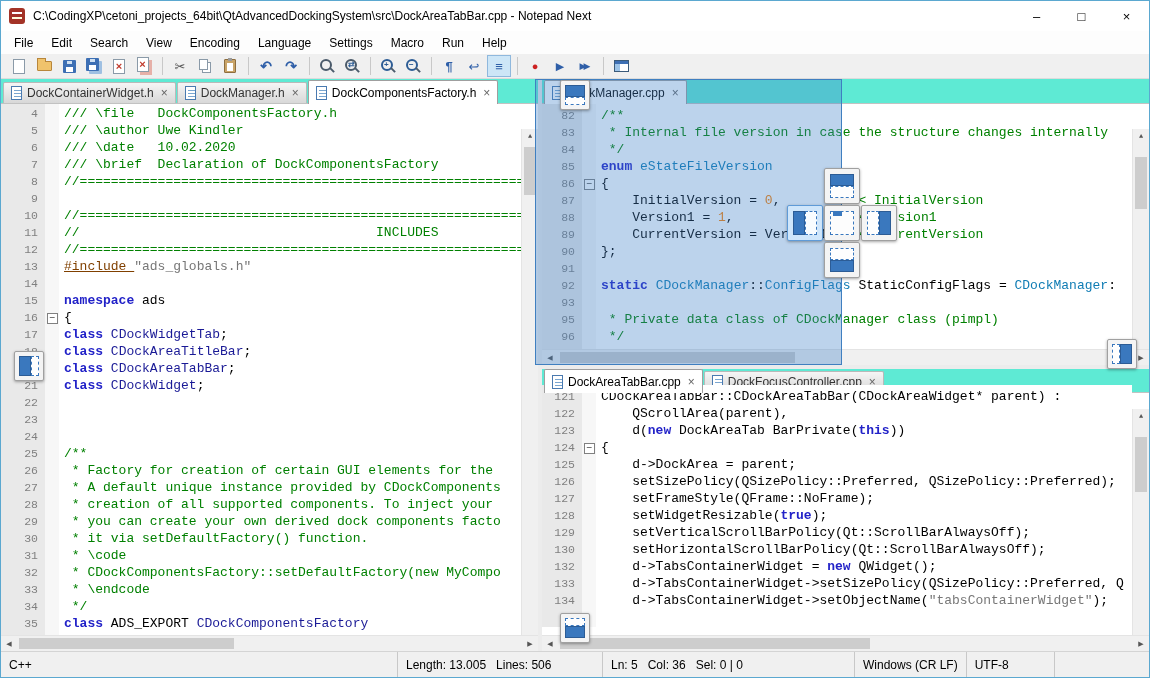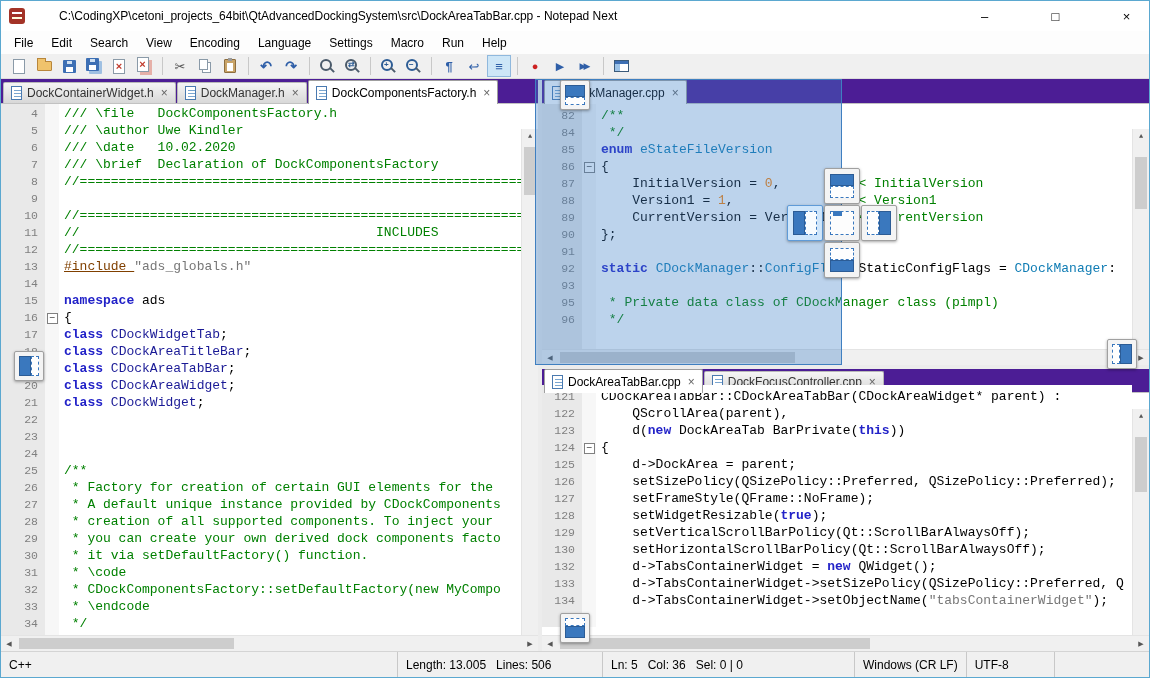--- a/index.html
+++ b/index.html
@@ -1,20 +1,20 @@
 <!DOCTYPE html>
 <html style="--comment: #008000; --keyword: #2222c8; --preproc: #804000; --string: #777777; --number: #ff8000; --type: #1a1a96; --teal: #0f7cb4; --accent: #3a78be;"><head>
 <meta charset="utf-8">
 <style>
   html,body{margin:0;padding:0;background:#fff;}
   *{box-sizing:border-box;}
   .window{position:relative;width:1150px;height:678px;border:1px solid #5ba8d0;background:#f0f0f0;
           font-family:"Liberation Sans",sans-serif;overflow:hidden;color:#000;}
   
-  .titlebar{position:absolute;left:0;top:0;right:0;height:30px;background:#fff;display:flex;align-items:center;padding-left:8px;gap:26px;}
+  .titlebar{position:absolute;left:0;top:0;right:0;height:30px;background:#fff;display:flex;align-items:center;padding-left:8px;}
   .app-icon{width:16px;height:16px;background:#a33327;border-radius:3px;position:relative;flex:0 0 auto;}
   .app-icon::before{content:"";position:absolute;left:3px;top:4px;width:10px;height:2px;background:#fff;}
   .app-icon::after{content:"";position:absolute;left:3px;top:9px;width:10px;height:2px;background:#ffd;}
   .title-text{font-size:12px;margin-left:8px;white-space:nowrap;}
   .tspacer{flex:1;}
   .wbtn{width:45px;height:29px;border:none;background:transparent;font-size:13px;font-family:inherit;display:flex;align-items:center;justify-content:center;padding:0;color:#000;}
   
   .menubar{position:absolute;left:0;top:30px;right:0;height:23px;background:#fdfdfd;display:flex;align-items:center;padding-left:4px;}
   .menu-item{padding:3px 9px;font-size:12px;}
   
@@ -49,21 +49,21 @@
   .ic-play-macro{font-size:11px;color:#2f5fa8;}
   .ic-run-macro-multiple{font-size:9px;letter-spacing:-3px;color:#2f5fa8;padding-right:3px;}
   .ic-window-layout{width:15px;height:12px;border:1px solid #3a5a7a;background:linear-gradient(#3d6fb4 0 3px,transparent 3px),linear-gradient(90deg,#9cc3e8 0 5px,#fff 5px);}
   
   .pane{position:absolute;background:#fff;}
   .left-pane{left:0;top:78px;width:537px;height:572px;}
   .vsplit{position:absolute;left:537px;top:78px;width:4px;height:572px;background:#ececec;}
   .tr-pane{left:541px;top:78px;width:607px;height:286px;}
   .hsplit{position:absolute;left:541px;top:364px;width:607px;height:4px;background:#ececec;}
   .br-pane{left:541px;top:368px;width:607px;height:282px;}
-  .tabbar{position:relative;height:25px;background:#4c1d95;border-bottom:1px solid #c2c2c2;display:flex;align-items:flex-end;padding-left:2px;}
+  .tabbar{position:relative;height:25px;background:#5eead4;border-bottom:1px solid #c2c2c2;display:flex;align-items:flex-end;padding-left:2px;}
   .br-pane .tabbar{height:24px;}
   .tab{height:21px;display:flex;align-items:center;padding:0 7px;background:linear-gradient(#f5f5f5,#d8d8d8);border:1px solid #b9b9b9;border-bottom:none;margin-right:1px;font-size:12px;color:#333;border-radius:2px 2px 0 0;white-space:nowrap;}
   .tab.active{height:24px;background:#fff;color:#000;border-color:#9f9f9f;margin-bottom:-1px;z-index:2;position:relative;}
   .doc-icon{width:11px;height:14px;border:1px solid #4a7ab0;background-color:#fff;background-image:repeating-linear-gradient(180deg,#7aa6d0 0 1px,transparent 1px 3px);background-size:7px 9px;background-position:2px 3px;background-repeat:no-repeat;margin-right:5px;flex:0 0 auto;}
   .tab-label{white-space:pre;}
   .tab-close{margin-left:7px;color:#666;font-size:12px;line-height:1;}
   .editor{position:absolute;left:0;right:0;font-family:"Liberation Mono","DejaVu Sans Mono",monospace;font-size:13px;line-height:17px;}
   .left-pane .editor{top:25px;height:531px;padding-left:30px;}
   .tr-pane .editor{top:25px;height:245px;}
   .br-pane .editor{top:16px;height:242px;}
@@ -257,21 +257,20 @@
           <div class="crow"><span class="lnum">10</span><span class="lfold"></span><span class="lcode"><span class="sx-c">//============================================================================</span></span></div>
           <div class="crow"><span class="lnum">11</span><span class="lfold"></span><span class="lcode"><span class="sx-c">//                                      INCLUDES</span></span></div>
           <div class="crow"><span class="lnum">12</span><span class="lfold"></span><span class="lcode"><span class="sx-c">//============================================================================</span></span></div>
           <div class="crow"><span class="lnum">13</span><span class="lfold"></span><span class="lcode"><span class="sx-p">#include </span><span class="sx-s">"ads_globals.h"</span></span></div>
           <div class="crow"><span class="lnum">14</span><span class="lfold"></span><span class="lcode"></span></div>
           <div class="crow"><span class="lnum">15</span><span class="lfold"></span><span class="lcode"><span class="sx-k">namespace</span><span class="sx-d"> ads</span></span></div>
           <div class="crow"><span class="lnum">16</span><span class="lfold"><span class="foldbox">−</span></span><span class="lcode"><span class="sx-d">{</span></span></div>
           <div class="crow"><span class="lnum">17</span><span class="lfold"></span><span class="lcode"><span class="sx-k">class</span><span class="sx-d"> </span><span class="sx-t">CDockWidgetTab</span><span class="sx-d">;</span></span></div>
           <div class="crow"><span class="lnum">18</span><span class="lfold"></span><span class="lcode"><span class="sx-k">class</span><span class="sx-d"> </span><span class="sx-t">CDockAreaTitleBar</span><span class="sx-d">;</span></span></div>
           <div class="crow"><span class="lnum">19</span><span class="lfold"></span><span class="lcode"><span class="sx-k">class</span><span class="sx-d"> </span><span class="sx-t">CDockAreaTabBar</span><span class="sx-d">;</span></span></div>
-          <div class="crow"><span class="lnum">20</span><span class="lfold"></span><span class="lcode"><span class="sx-k">class</span><span class="sx-d"> </span><span class="sx-t">CDockAreaWidget</span><span class="sx-d">;</span></span></div>
           <div class="crow"><span class="lnum">21</span><span class="lfold"></span><span class="lcode"><span class="sx-k">class</span><span class="sx-d"> </span><span class="sx-t">CDockWidget</span><span class="sx-d">;</span></span></div>
           <div class="crow"><span class="lnum">22</span><span class="lfold"></span><span class="lcode"></span></div>
           <div class="crow"><span class="lnum">23</span><span class="lfold"></span><span class="lcode"></span></div>
           <div class="crow"><span class="lnum">24</span><span class="lfold"></span><span class="lcode"></span></div>
           <div class="crow"><span class="lnum">25</span><span class="lfold"></span><span class="lcode"><span class="sx-c">/**</span></span></div>
           <div class="crow"><span class="lnum">26</span><span class="lfold"></span><span class="lcode"><span class="sx-c"> * Factory for creation of certain GUI elements for the</span></span></div>
           <div class="crow"><span class="lnum">27</span><span class="lfold"></span><span class="lcode"><span class="sx-c"> * A default unique instance provided by CDockComponents</span></span></div>
           <div class="crow"><span class="lnum">28</span><span class="lfold"></span><span class="lcode"><span class="sx-c"> * creation of all supported components. To inject your </span></span></div>
           <div class="crow"><span class="lnum">29</span><span class="lfold"></span><span class="lcode"><span class="sx-c"> * you can create your own derived dock components facto</span></span></div>
           <div class="crow"><span class="lnum">30</span><span class="lfold"></span><span class="lcode"><span class="sx-c"> * it via setDefaultFactory() function.</span></span></div>
@@ -300,20 +299,21 @@
     <div class="tabbar">
         <div class="tab active">
           <span class="doc-icon"></span>
           <span class="tab-label">DockManager.cpp</span>
           <span class="tab-close">×</span>
         </div>
       </div>
     <div class="editor">
       <div class="code-host">
           <div class="crow"><span class="lnum">82</span><span class="lfold"></span><span class="lcode"><span class="sx-c">/**</span></span></div>
+          <div class="crow"><span class="lnum">83</span><span class="lfold"></span><span class="lcode"><span class="sx-c"> * Internal file version in case the structure changes internally</span></span></div>
           <div class="crow"><span class="lnum">84</span><span class="lfold"></span><span class="lcode"><span class="sx-c"> */</span></span></div>
           <div class="crow"><span class="lnum">85</span><span class="lfold"></span><span class="lcode"><span class="sx-k">enum</span><span class="sx-d"> </span><span class="sx-g">eStateFileVersion</span></span></div>
           <div class="crow"><span class="lnum">86</span><span class="lfold"><span class="foldbox">−</span></span><span class="lcode"><span class="sx-d">{</span></span></div>
           <div class="crow"><span class="lnum">87</span><span class="lfold"></span><span class="lcode"><span class="sx-d">    InitialVersion = </span><span class="sx-n">0</span><span class="sx-d">,</span><span class="sx-c">       //!&lt; InitialVersion</span></span></div>
           <div class="crow"><span class="lnum">88</span><span class="lfold"></span><span class="lcode"><span class="sx-d">    Version1 = </span><span class="sx-n">1</span><span class="sx-d">,</span><span class="sx-c">             //!&lt; Version1</span></span></div>
           <div class="crow"><span class="lnum">89</span><span class="lfold"></span><span class="lcode"><span class="sx-d">    CurrentVersion = Version1 </span><span class="sx-c">//!&lt; CurrentVersion</span></span></div>
           <div class="crow"><span class="lnum">90</span><span class="lfold"></span><span class="lcode"><span class="sx-d">};</span></span></div>
           <div class="crow"><span class="lnum">91</span><span class="lfold"></span><span class="lcode"></span></div>
           <div class="crow"><span class="lnum">92</span><span class="lfold"></span><span class="lcode"><span class="sx-k">static</span><span class="sx-d"> </span><span class="sx-g">CDockManager</span><span class="sx-d">::</span><span class="sx-g">ConfigFlags</span><span class="sx-d"> StaticConfigFlags = </span><span class="sx-g">CDockManager</span><span class="sx-d">:</span></span></div>
           <div class="crow"><span class="lnum">93</span><span class="lfold"></span><span class="lcode"></span></div>

